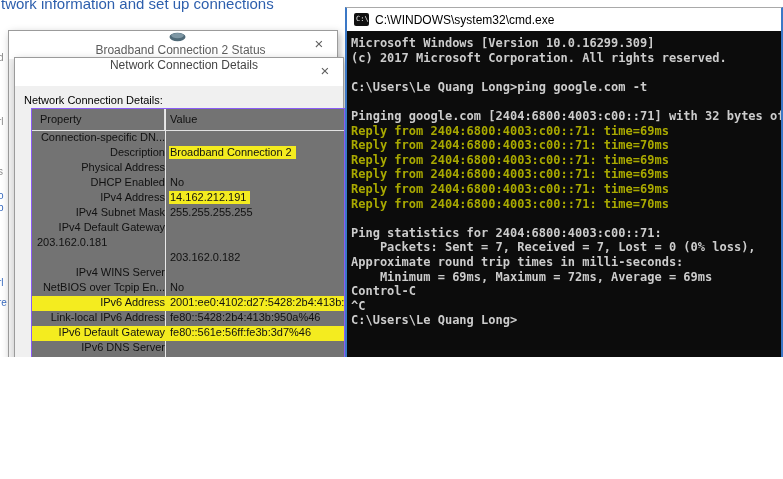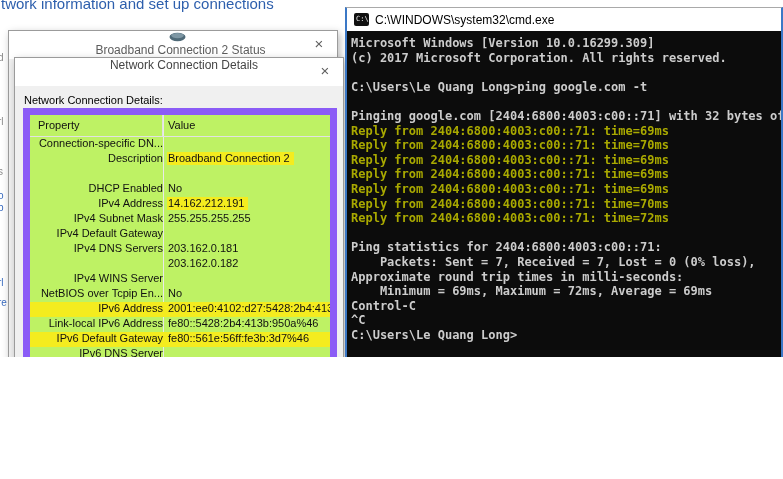--- a/index.html
+++ b/index.html
@@ -23,22 +23,22 @@
   .win-close { position:absolute; top:4px; right:9px; width:18px; height:18px;
                font-size:15px; color:#5f5f5f; text-align:center; line-height:18px; cursor:default; }
 
   
   #status-win { left:8px; top:30px; width:330px; height:403px; z-index:1; }
 
   
   #details-dlg { left:14px; top:57px; width:330px; height:392px; z-index:2; }
   #details-dlg .titlebar .title { color:#454545; margin-left:1px; }
   .list-label { position:absolute; left:9px; top:36px; font-size:11px; color:#000; }
-  .listbox { position:absolute; left:8px; top:50px; width:314px; height:293px;
-             background:#bef264; border:7px solid #8b5cf6; overflow:hidden; }
+  .listbox { position:absolute; left:16px; top:50px; width:314px; height:293px;
+             background:#737373; border:1px solid #8b5cf6; overflow:hidden; }
   .col-line { position:absolute; left:133px; top:0; bottom:16px; width:1px; background:#e9e9e9; }
   .lv-header { position:relative; height:22px; border-bottom:1px solid #e2e2e2; display:flex; }
   .lv-header .hcell { font-size:11px; color:#111; padding-top:4px; }
   .lv-header .hp { width:133px; padding-left:8px; border-right:1px solid #e2e2e2; }
   .lv-header .hv { padding-left:5px; }
   .lv-rows { position:relative; }
   .lv-row { height:15px; display:flex; font-size:11px; color:#111; white-space:nowrap; }
   .cell-p { width:133px; padding-left:8px; overflow:hidden; flex:none;text-align:right; }
   .cell-v { padding-left:5px; overflow:hidden; flex:1; }
   .lv-row[data-hl="row"] { background:var(--hl); }
@@ -128,40 +128,40 @@
       <div class="lv-rows">
           <div class="lv-row" data-hl="none">
           <div class="cell-p">Connection-specific DN...</div>
           <div class="cell-v"><span class="v-text"></span></div>
         </div>
           <div class="lv-row" data-hl="value">
           <div class="cell-p">Description</div>
           <div class="cell-v"><span class="v-text">Broadband Connection 2</span></div>
         </div>
           <div class="lv-row" data-hl="none">
+          <div class="cell-p">Physical Address</div>
           <div class="cell-v"><span class="v-text"></span></div>
         </div>
           <div class="lv-row" data-hl="none">
           <div class="cell-p">DHCP Enabled</div>
           <div class="cell-v"><span class="v-text">No</span></div>
         </div>
           <div class="lv-row" data-hl="value">
           <div class="cell-p">IPv4 Address</div>
           <div class="cell-v"><span class="v-text">14.162.212.191</span></div>
         </div>
           <div class="lv-row" data-hl="none">
           <div class="cell-p">IPv4 Subnet Mask</div>
           <div class="cell-v"><span class="v-text">255.255.255.255</span></div>
         </div>
           <div class="lv-row" data-hl="none">
           <div class="cell-p">IPv4 Default Gateway</div>
           <div class="cell-v"><span class="v-text"></span></div>
         </div>
           <div class="lv-row" data-hl="none">
-          <div class="cell-p">IPv4 DNS Servers</div>
           <div class="cell-v"><span class="v-text">203.162.0.181</span></div>
         </div>
           <div class="lv-row" data-hl="none">
           <div class="cell-p"></div>
           <div class="cell-v"><span class="v-text">203.162.0.182</span></div>
         </div>
           <div class="lv-row" data-hl="none">
           <div class="cell-p">IPv4 WINS Server</div>
           <div class="cell-v"><span class="v-text"></span></div>
         </div>
@@ -213,21 +213,20 @@
         <div class="tline"></div>
         <div class="tline">C:\Users\Le Quang Long&gt;ping google.com -t</div>
         <div class="tline"></div>
         <div class="tline">Pinging google.com [2404:6800:4003:c00::71] with 32 bytes of data:</div>
         <div class="tline" data-kind="reply">Reply from 2404:6800:4003:c00::71: time=69ms</div>
         <div class="tline" data-kind="reply">Reply from 2404:6800:4003:c00::71: time=70ms</div>
         <div class="tline" data-kind="reply">Reply from 2404:6800:4003:c00::71: time=69ms</div>
         <div class="tline" data-kind="reply">Reply from 2404:6800:4003:c00::71: time=69ms</div>
         <div class="tline" data-kind="reply">Reply from 2404:6800:4003:c00::71: time=69ms</div>
         <div class="tline" data-kind="reply">Reply from 2404:6800:4003:c00::71: time=70ms</div>
-        <div class="tline" data-kind="reply">Reply from 2404:6800:4003:c00::71: time=72ms</div>
         <div class="tline"></div>
         <div class="tline">Ping statistics for 2404:6800:4003:c00::71:</div>
         <div class="tline">    Packets: Sent = 7, Received = 7, Lost = 0 (0% loss),</div>
         <div class="tline">Approximate round trip times in milli-seconds:</div>
         <div class="tline">    Minimum = 69ms, Maximum = 72ms, Average = 69ms</div>
         <div class="tline">Control-C</div>
         <div class="tline">^C</div>
         <div class="tline">C:\Users\Le Quang Long&gt;</div>
       </div>
   </div>

